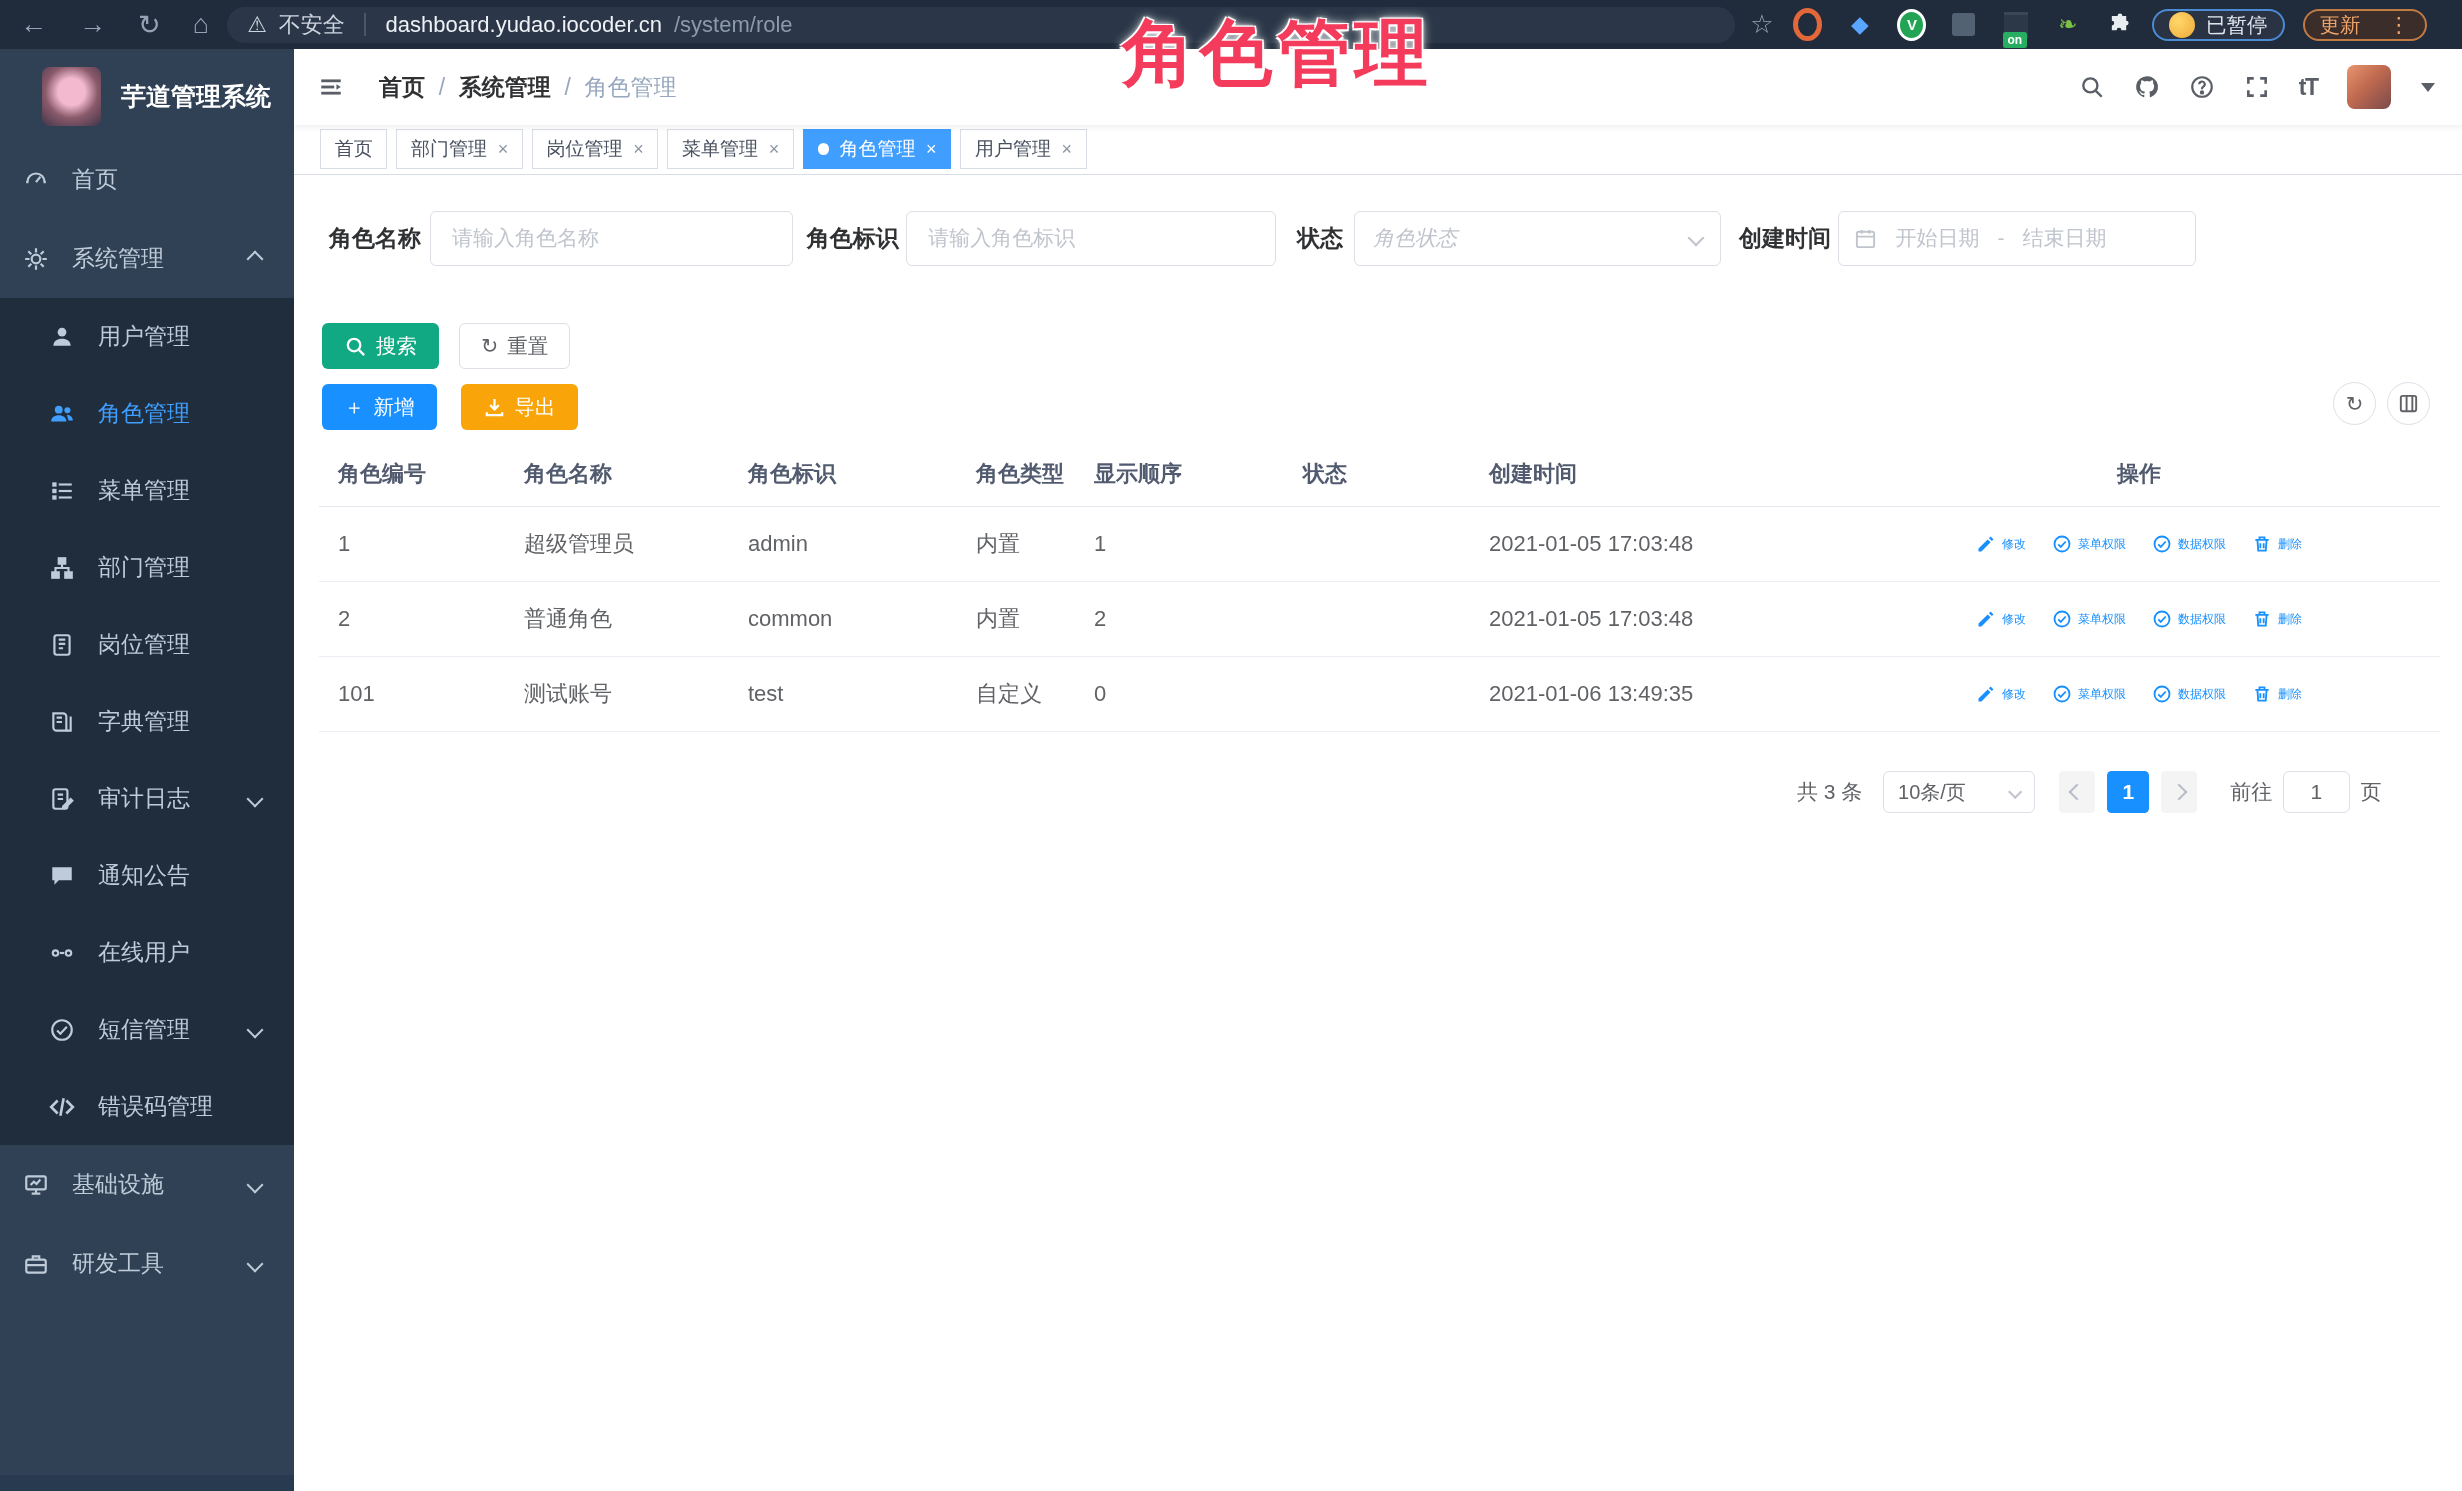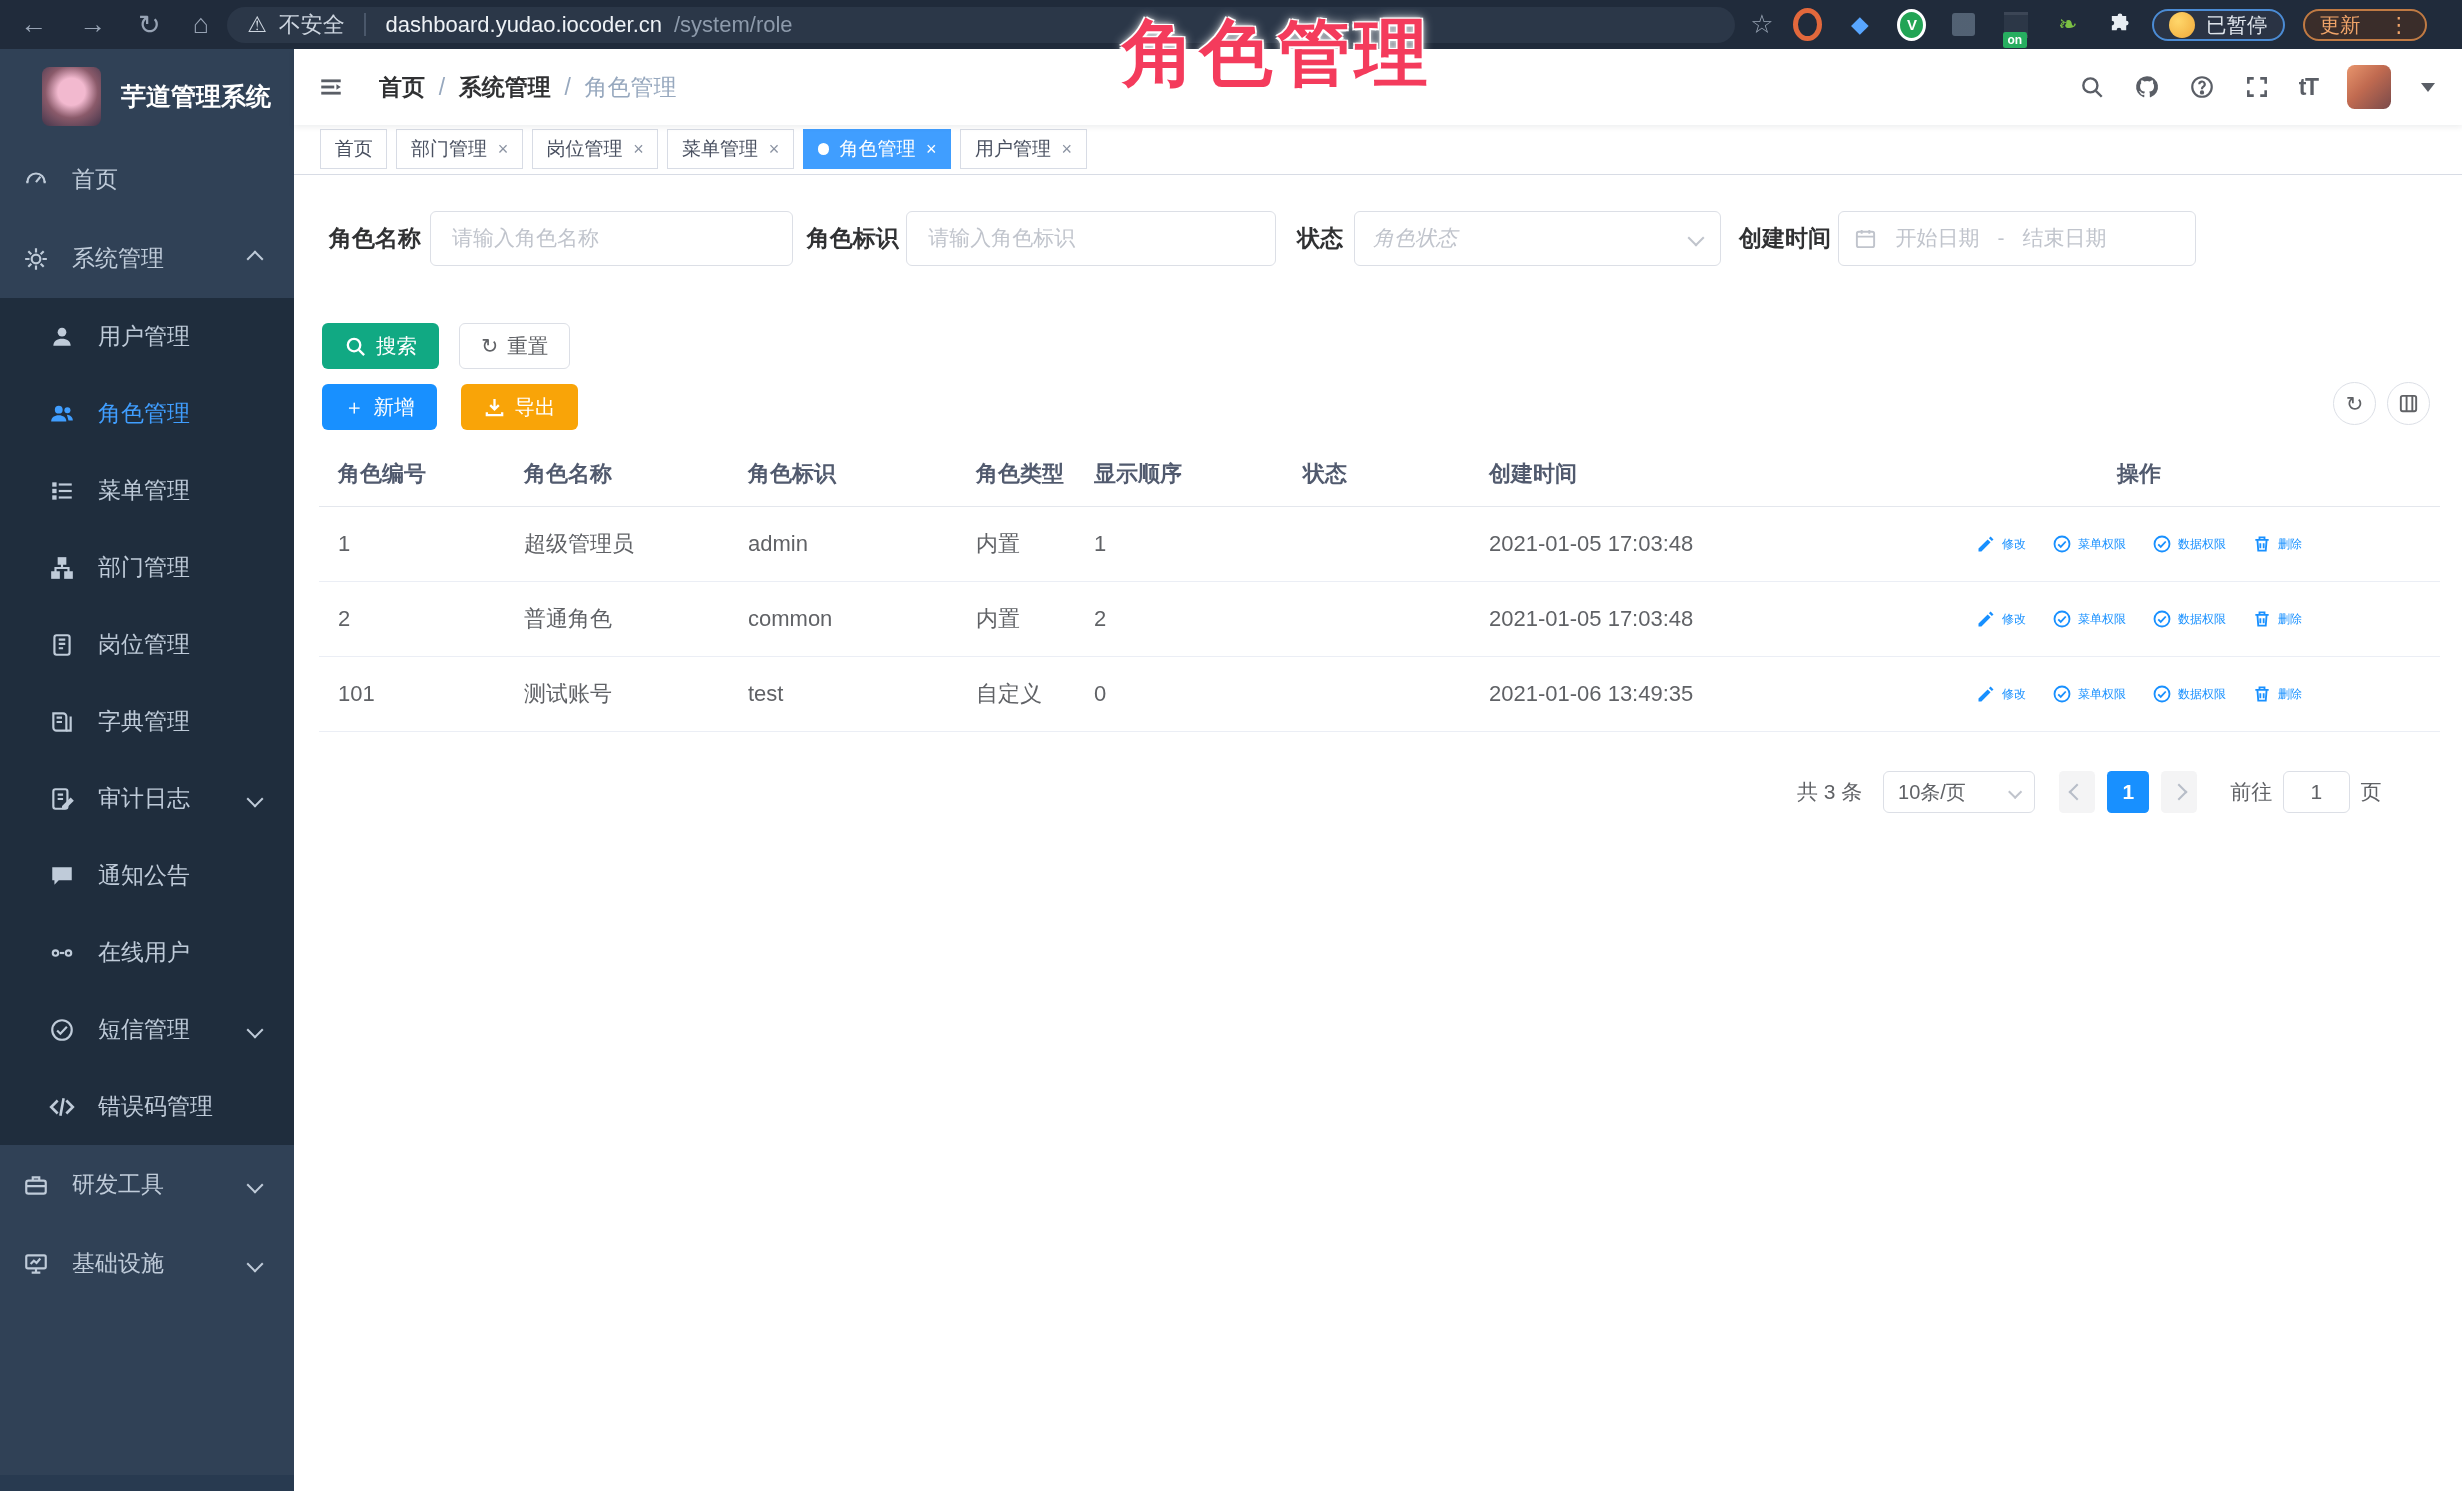--- a/index.html
+++ b/index.html
@@ -289,32 +289,32 @@
     </div>
     <div class="nav-item nav-sub">
       <svg class="svgi" viewBox="0 0 24 24" fill="none" stroke="currentColor" stroke-width="2.4">
           <path d="M8 6l-6 6 6 6M16 6l6 6-6 6M13.5 4l-3 16"></path>
         </svg>
       <span>错误码管理</span>
     </div>
 
     <div class="nav-item">
       <svg class="svgi" viewBox="0 0 24 24" fill="none" stroke="currentColor" stroke-width="2">
+          <rect x="3" y="4" width="18" height="12" rx="1.5"></rect>
+          <path d="M12 16v4M8 20h8M7 12l3-3 2.5 2 3.5-4"></path>
+        </svg>
+      <span>基础设施</span>
+      <span class="arrow chev chev-down"></span>
+    </div>
+    <div class="nav-item">
+      <svg class="svgi" viewBox="0 0 24 24" fill="none" stroke="currentColor" stroke-width="2">
           <rect x="3" y="8" width="18" height="12" rx="2"></rect>
           <path d="M9 8V5h6v3M3 13h18"></path>
         </svg>
       <span>研发工具</span>
-      <span class="arrow chev chev-down"></span>
-    </div>
-    <div class="nav-item">
-      <svg class="svgi" viewBox="0 0 24 24" fill="none" stroke="currentColor" stroke-width="2">
-          <rect x="3" y="4" width="18" height="12" rx="1.5"></rect>
-          <path d="M12 16v4M8 20h8M7 12l3-3 2.5 2 3.5-4"></path>
-        </svg>
-      <span>基础设施</span>
       <span class="arrow chev chev-down"></span>
     </div>
     <div class="sidebar-bottom"></div>
   </aside>
 
   <div class="navbar">
     <span class="hamburger">
       <svg class="svgi" viewBox="0 0 24 24" fill="currentColor">
           <rect x="3" y="5" width="18" height="2.6"></rect>
           <rect x="3" y="10.7" width="12" height="2.6"></rect>

